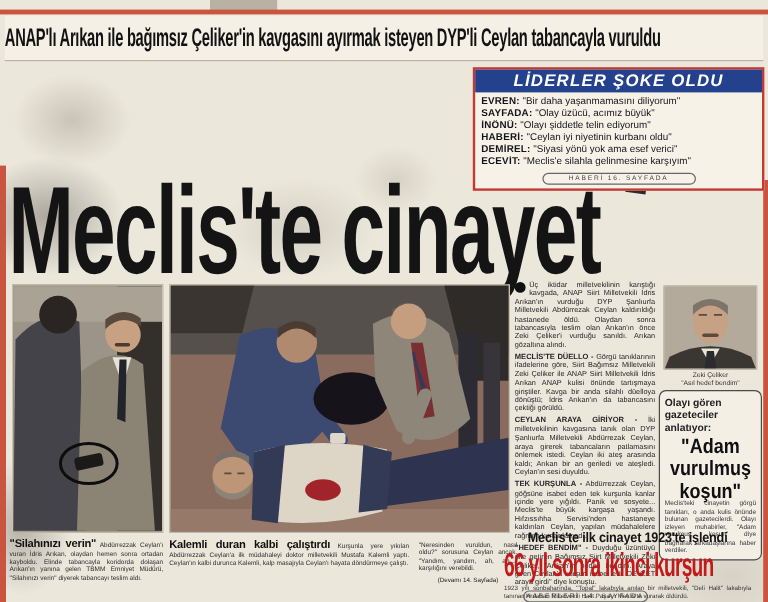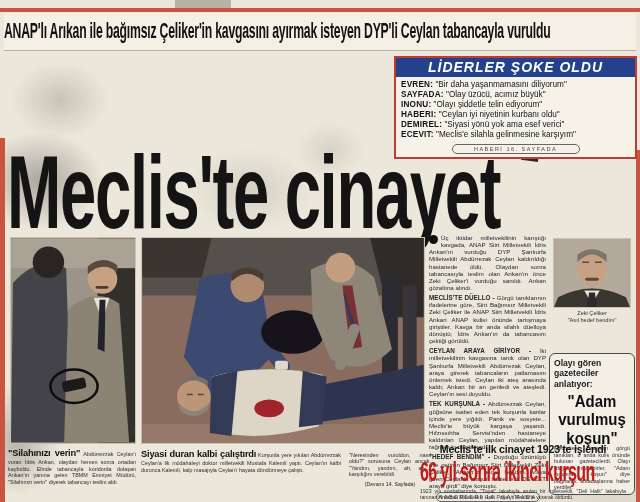--- a/index.html
+++ b/index.html
@@ -63,21 +63,21 @@
 
   
   .article { top:234px; left:429px; width:117px; }
   .art { font-size:6.1px; line-height:1.17; text-align:justify; color:#26262b; margin-bottom:3px; }
   .art b { font-size:6.3px; }
   .bullet { float:left; width:9px; height:9px; border-radius:50%; background:#111; margin:1px 3px 0 0; }
   .article .capsule { width:104px; margin-top:2px; }
 
   
   .teaser { top:325px; left:549px; width:86px; border:1px solid #4a4a4a; border-radius:6px;
-            background:#f3efe4; padding:4px 4px 3px;margin-top:28px; }
+            background:#f3efe4; padding:4px 4px 3px; }
   .teaser-label { font-size:8.6px; font-weight:bold; line-height:1.2; color:#202024; margin-bottom:3px; }
   .teaser-quote { font-weight:bold; font-size:15px; line-height:1.05; text-align:center;
                   color:#101014; transform:scaleY(1.15); transform-origin:center top; }
   .teaser-body { margin-top:6px; font-size:5.4px; line-height:1.2; text-align:justify; color:#33333a; }
 
   
   .cap { font-size:5.4px; line-height:1.2; text-align:justify; color:#2c2c30; }
   .cap b.title { font-size:9.3px; letter-spacing:-.2px; color:#111; }
   .cap-left   { top:448px; left:8px;   width:128px; }
   .cap-center { top:449px; left:141px; width:200px; }
@@ -204,20 +204,20 @@
   <div class="teaser-label">Olayı gören gazeteciler anlatıyor:</div>
   <div class="teaser-quote">
     <div>"Adam</div>
     <div>vurulmuş</div>
     <div>koşun"</div>
   </div>
   <div class="teaser-body">Meclis'teki cinayetin görgü tanıkları, o anda kulis önünde bulunan gazetecilerdi. Olayı izleyen muhabirler, "Adam vurulmuş, koşun" diye bağırarak arkadaşlarına haber verdiler.</div>
 </div>
 
 <p class="abs z cap cap-left"><b class="title">"Silahınızı verin"</b> <span>Abdürrezzak Ceylan'ı vuran İdris Arıkan, olaydan hemen sonra ortadan kayboldu. Elinde tabancayla koridorda dolaşan Arıkan'ın yanına gelen TBMM Emniyet Müdürü, "Silahınızı verin" diyerek tabancayı teslim aldı.</span></p>
-<p class="abs z cap cap-center"><b class="title">Siyasi duran kalbi çalıştırdı</b> <span>Kurşunla yere yıkılan Abdürrezzak Ceylan'a ilk müdahaleyi doktor milletvekili Mustafa Kalemli yaptı. Ceylan'ın kalbi durunca Kalemli, kalp masajıyla Ceylan'ı hayata döndürmeye çalıştı.</span></p>
+<p class="abs z cap cap-center"><b class="title">Kalemli duran kalbi çalıştırdı</b> <span>Kurşunla yere yıkılan Abdürrezzak Ceylan'a ilk müdahaleyi doktor milletvekili Mustafa Kalemli yaptı. Ceylan'ın kalbi durunca Kalemli, kalp masajıyla Ceylan'ı hayata döndürmeye çalıştı.</span></p>
 <p class="abs z cap cap-side"><span>"Neresinden vuruldun, nasıl oldu?" sorusuna Ceylan ancak, "Yandım, yandım, ah, ah..." karşılığını verebildi.</span><span class="more">(Devamı 14. Sayfada)</span></p>
 
 <div class="abs z br">
   <div class="br-kicker">Meclis'te ilk cinayet 1923'te işlendi</div>
   <div class="br-head">66 yıl sonra ikinci kurşun</div>
   <div class="br-body">1923 yılı sonbaharında, "Topal" lakabıyla anılan bir milletvekili, "Deli Halit" lakabıyla tanınan Ardahan Milletvekili Halit Paşa'yı Meclis'te vurarak öldürdü.</div>
 </div>
 
 </body></html>

